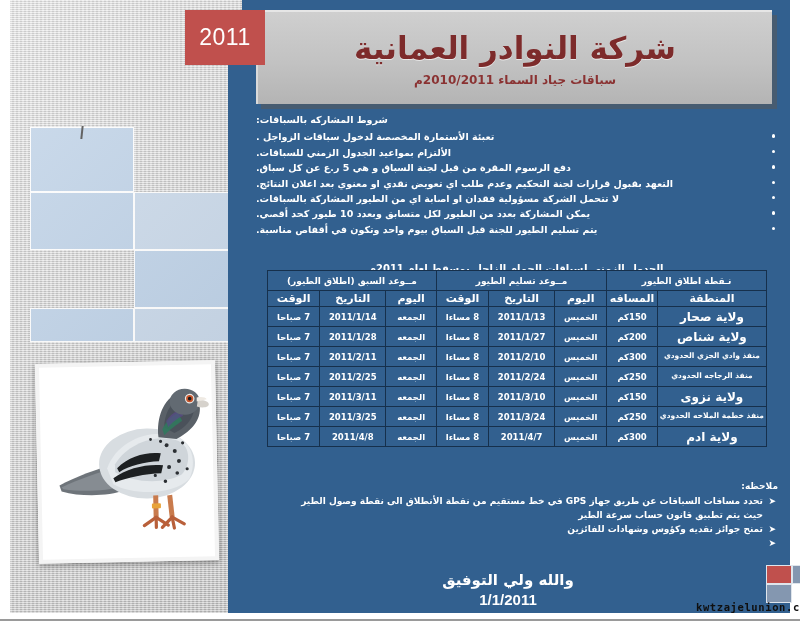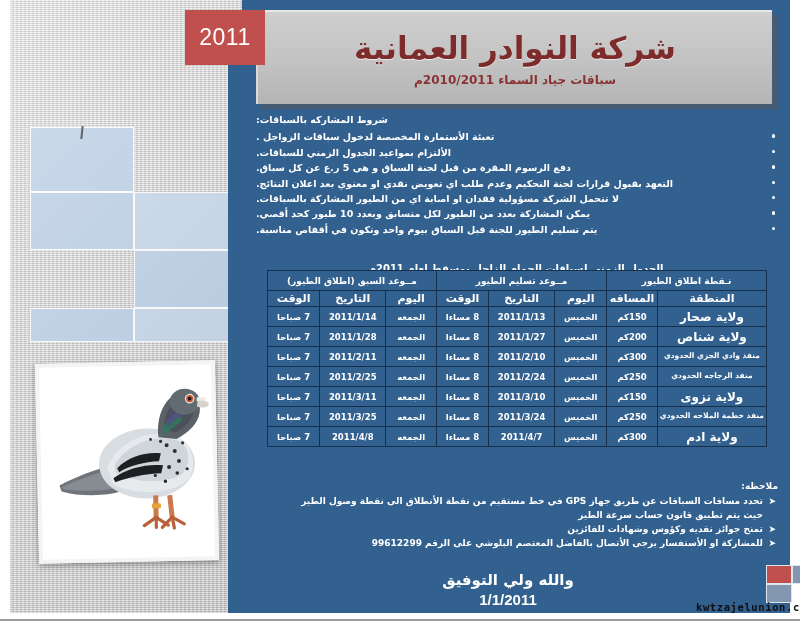--- a/index.html
+++ b/index.html
@@ -361,21 +361,21 @@
     </div>
 
     <div class="notes">
       <div class="heading">ملاحظه:</div>
       <ul class="note-list">
         <li><span class="arrow">➤</span><span>تحدد مسافات السباقات عن طريق جهاز GPS في خط مستقيم من نقطة الأنطلاق الى نقطة وصول الطير</span></li>
       </ul>
       <div class="note-cont">حيث يتم تطبيق قانون حساب سرعة الطير</div>
       <ul class="note-list">
         <li><span class="arrow">➤</span><span>تمنح جوائز نقديه وكؤوس وشهادات للفائزين</span></li>
-        <li><span class="arrow">➤</span><span>للمشاركة او الأستفسار يرجى الأتصال بالفاضل المعتصم البلوشي على الرقم 99612299</span></li>
+        <li><span class="arrow">➤</span></li>
       </ul>
     </div>
 
     <div class="footer">
       <div>والله ولي التوفيق</div>
       <div class="date">1/1/2011</div>
     </div>
 
     <div class="logo-mark">
       <i class="logo-red"></i>

